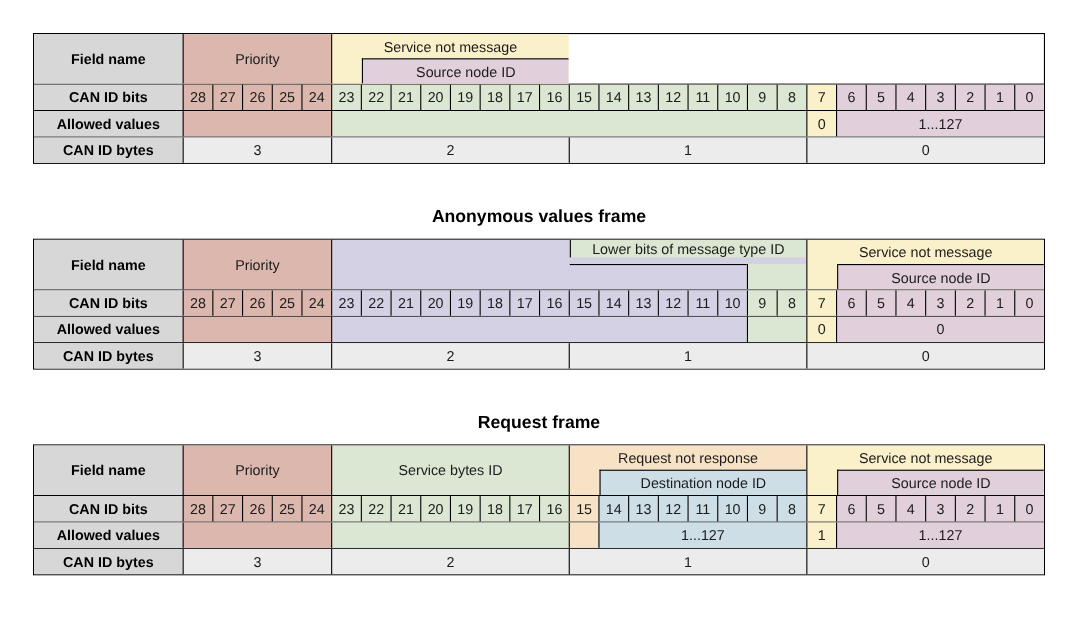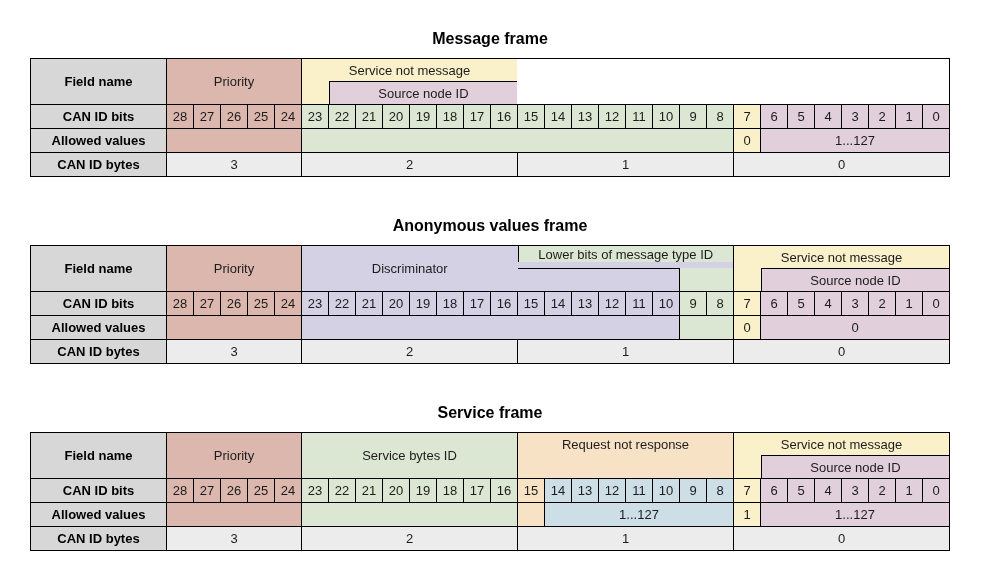--- a/index.html
+++ b/index.html
@@ -18,21 +18,20 @@
   .hcell.cent{display:flex;align-items:center;justify-content:center;}
   .abs{position:absolute;box-sizing:border-box;display:flex;align-items:center;justify-content:center;
        font-size:13px;overflow:hidden;white-space:nowrap;}
 </style>
 </head>
 <body>
 
 <div class="page">
 
   <section>
-    <h2>Message frame</h2>
     <div class="tbl">
         <div class="trow header">
           <div class="c lbl" style="background: rgb(215, 215, 215);">Field name</div>
           <div class="hcell cent" style="grid-column: span 5; background: rgb(220, 183, 174);">Priority</div>
           <div class="hcell" style="grid-column: span 8; background: rgb(250, 240, 202);">
             <div class="abs" style="left: 0px; top: 0px; width: 100%; height: 22px;">Service not message</div>
             <div class="abs" style="top: 22px; bottom: 0px; left: 12.5%; width: 87.5%; background: rgb(225, 207, 219); border-top: 1px solid rgb(0, 0, 0); border-left: 1px solid rgb(0, 0, 0);">Source node ID</div>
           </div>
         </div>
         <div class="trow">
@@ -84,21 +83,20 @@
       </div>
   </section>
 
   <section>
     <h2>Anonymous values frame</h2>
     <div class="tbl">
         <div class="trow header">
           <div class="c lbl" style="background: rgb(215, 215, 215);">Field name</div>
           <div class="hcell cent" style="grid-column: span 5; background: rgb(220, 183, 174);">Priority</div>
           <div class="hcell" style="grid-column: span 16; background: rgb(213, 209, 228);">
-            <div class="abs" style="left: 0px; top: 0px; height: 100%; width: 50%;">Discriminator</div>
             <div class="abs" style="top: 0px; height: 16px; left: 50%; width: 50%; background: rgb(219, 231, 210); border-left: 1px solid rgb(0, 0, 0);">Lower bits of message type ID</div>
             <div class="abs" style="top: 22px; height: 1px; left: 50%; width: 37.5%; background: rgb(0, 0, 0);"></div>
             <div class="abs" style="top: 22px; bottom: 0px; left: 87.5%; width: 12.5%; background: rgb(219, 231, 210); border-left: 1px solid rgb(0, 0, 0);"></div>
           </div>
           <div class="hcell" style="grid-column: span 8; background: rgb(250, 240, 202);">
             <div class="abs" style="left: 0px; top: 0px; width: 100%; height: 22px;">Service not message</div>
             <div class="abs" style="top: 22px; bottom: 0px; left: 12.5%; width: 87.5%; background: rgb(225, 207, 219); border-top: 1px solid rgb(0, 0, 0); border-left: 1px solid rgb(0, 0, 0);">Source node ID</div>
           </div>
         </div>
         <div class="trow">
@@ -145,28 +143,29 @@
           <div class="c lbl" style="background: rgb(215, 215, 215);">CAN ID bytes</div>
           <div class="c" style="grid-column: span 5; background: rgb(236, 236, 236);">3</div>
           <div class="c" style="grid-column: span 8; background: rgb(236, 236, 236);">2</div>
           <div class="c" style="grid-column: span 8; background: rgb(236, 236, 236);">1</div>
           <div class="c" style="grid-column: span 8; background: rgb(236, 236, 236);">0</div>
         </div>
       </div>
   </section>
 
   <section>
-    <h2>Service frame</h2>
+    <h2>Request frame</h2>
     <div class="tbl">
         <div class="trow header">
           <div class="c lbl" style="background: rgb(215, 215, 215);">Field name</div>
           <div class="hcell cent" style="grid-column: span 5; background: rgb(220, 183, 174);">Priority</div>
           <div class="hcell cent" style="grid-column: span 8; background: rgb(219, 231, 210);">Service bytes ID</div>
           <div class="hcell" style="grid-column: span 8; background: rgb(248, 226, 197);">
             <div class="abs" style="left: 0px; top: 0px; width: 100%; height: 22px;">Request not response</div>
+            <div class="abs" style="top: 22px; bottom: 0px; left: 12.5%; width: 87.5%; background: rgb(205, 222, 231); border-top: 1px solid rgb(0, 0, 0); border-left: 1px solid rgb(0, 0, 0);">Destination node ID</div>
           </div>
           <div class="hcell" style="grid-column: span 8; background: rgb(250, 240, 202);">
             <div class="abs" style="left: 0px; top: 0px; width: 100%; height: 22px;">Service not message</div>
             <div class="abs" style="top: 22px; bottom: 0px; left: 12.5%; width: 87.5%; background: rgb(225, 207, 219); border-top: 1px solid rgb(0, 0, 0); border-left: 1px solid rgb(0, 0, 0);">Source node ID</div>
           </div>
         </div>
         <div class="trow">
           <div class="c lbl" style="background: rgb(215, 215, 215);">CAN ID bits</div>
           <div class="c" style="background: rgb(220, 183, 174);">28</div>
           <div class="c" style="background: rgb(220, 183, 174);">27</div>

